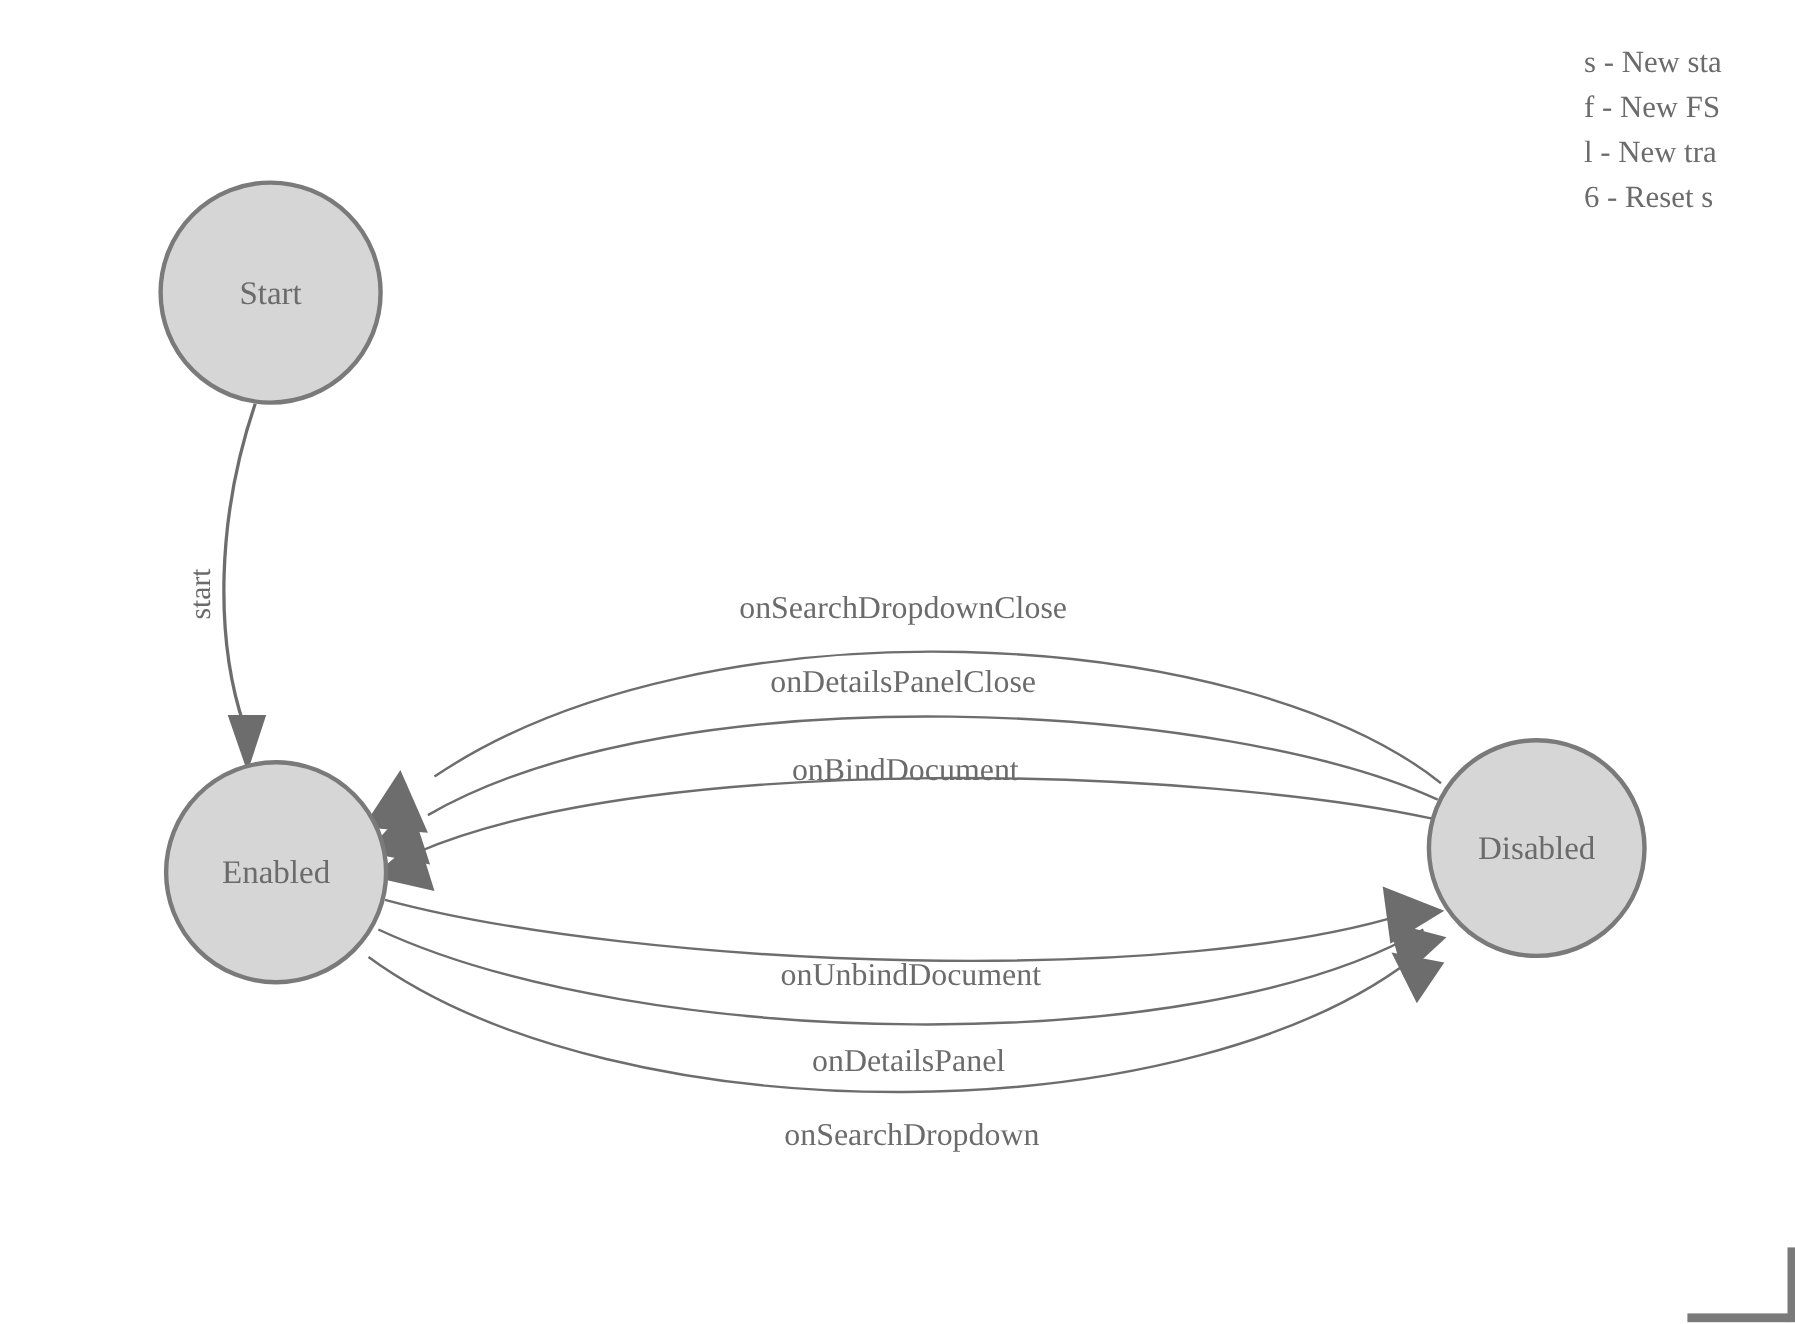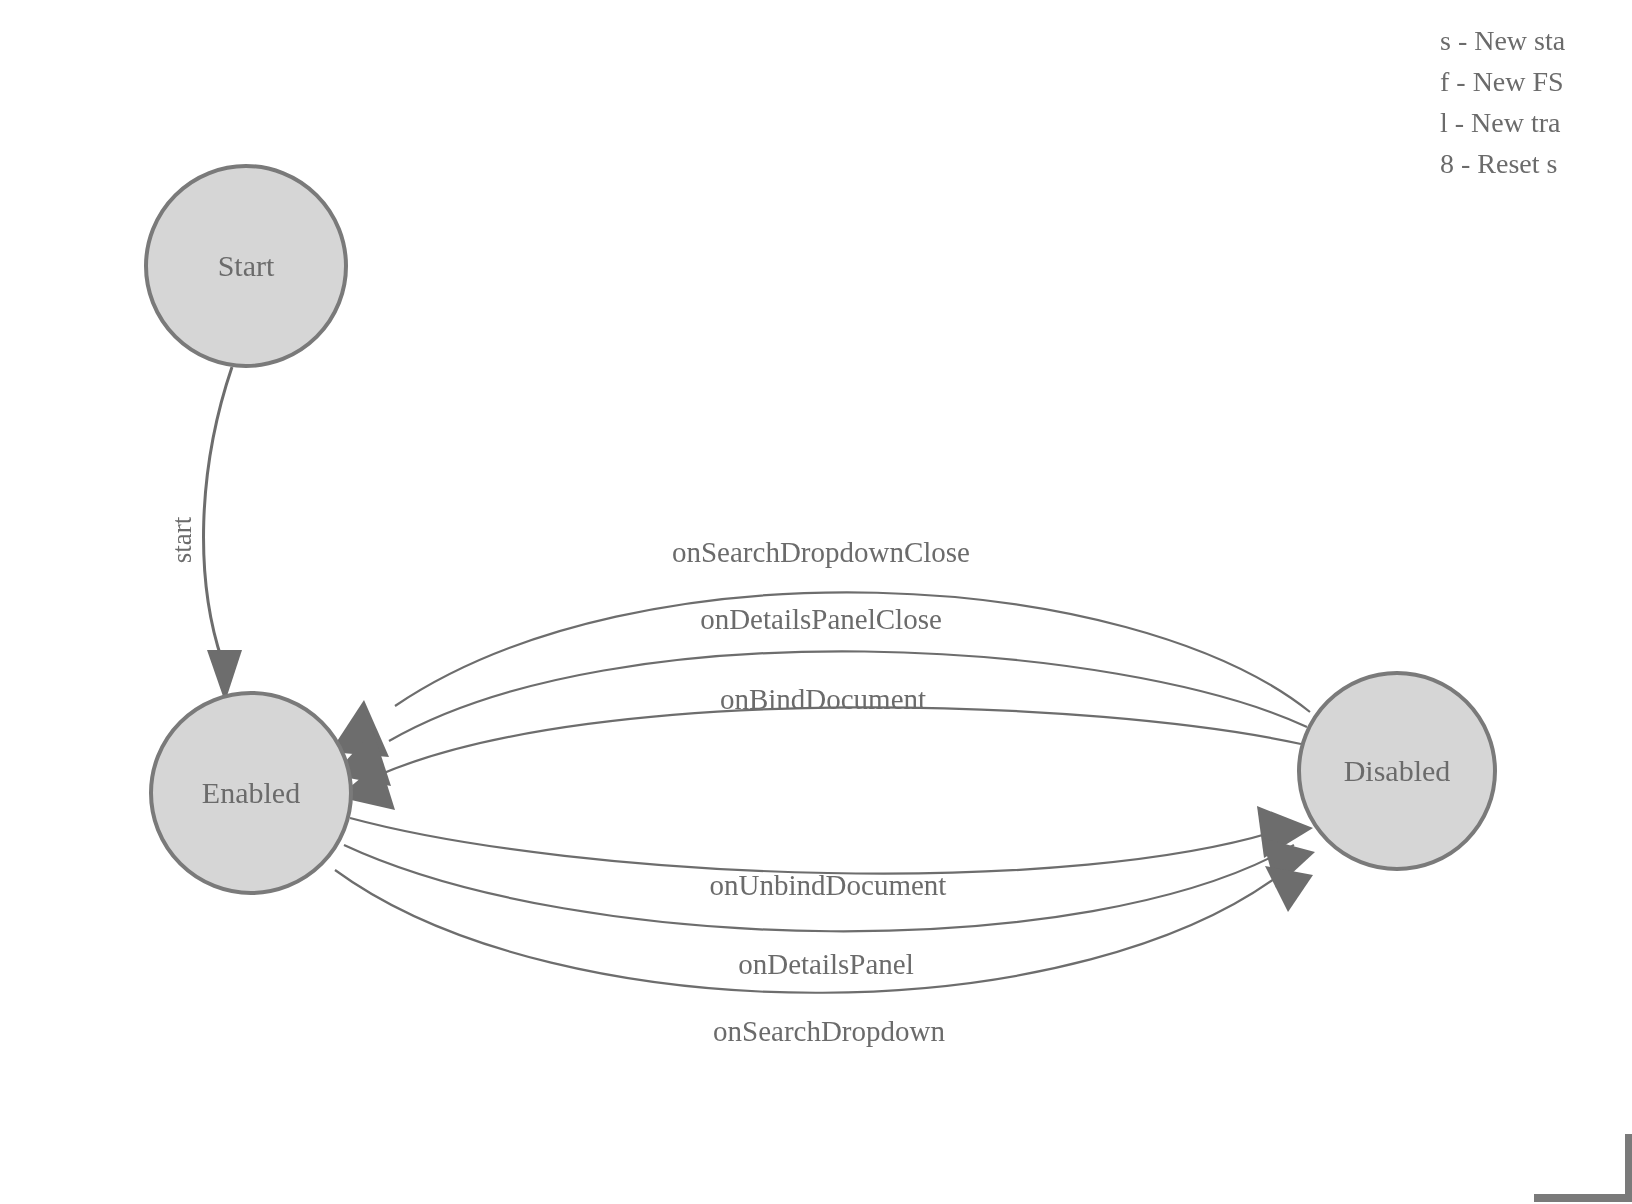--- a/index.html
+++ b/index.html
@@ -51,21 +51,21 @@
     fill: none;
     stroke: #6d6d6d;
     stroke-width: 3;
   }
   .arrow-head {
     fill: #6d6d6d;
     stroke: none;
   }
   #help-overlay {
     position: absolute;
-    top: 0;
+    top: 16px;
     right: 0;
     width: 200px;
     overflow: hidden;
     white-space: nowrap;
     padding-top: 20px;
     box-sizing: border-box;
   }
   .help-line {
     font-family: "Liberation Serif", "DejaVu Serif", serif;
     font-size: 28px;
@@ -156,19 +156,19 @@
       <text class="edge-label" x="826" y="974" text-anchor="middle">onDetailsPanel</text>
 
       <text class="edge-label" x="829" y="1041" text-anchor="middle">onSearchDropdown</text>
     </g>
   </svg>
 
   <div id="help-overlay">
     <div class="help-line">s - New sta</div>
     <div class="help-line">f - New FS</div>
     <div class="help-line">l - New tra</div>
-    <div class="help-line">8 - Reset s</div>
+    <div class="help-line">6 - Reset s</div>
   </div>
 
   <div id="scroll-corner-h"></div>
   <div id="scroll-corner-v"></div>
 
 </div>
 
 </body></html>

